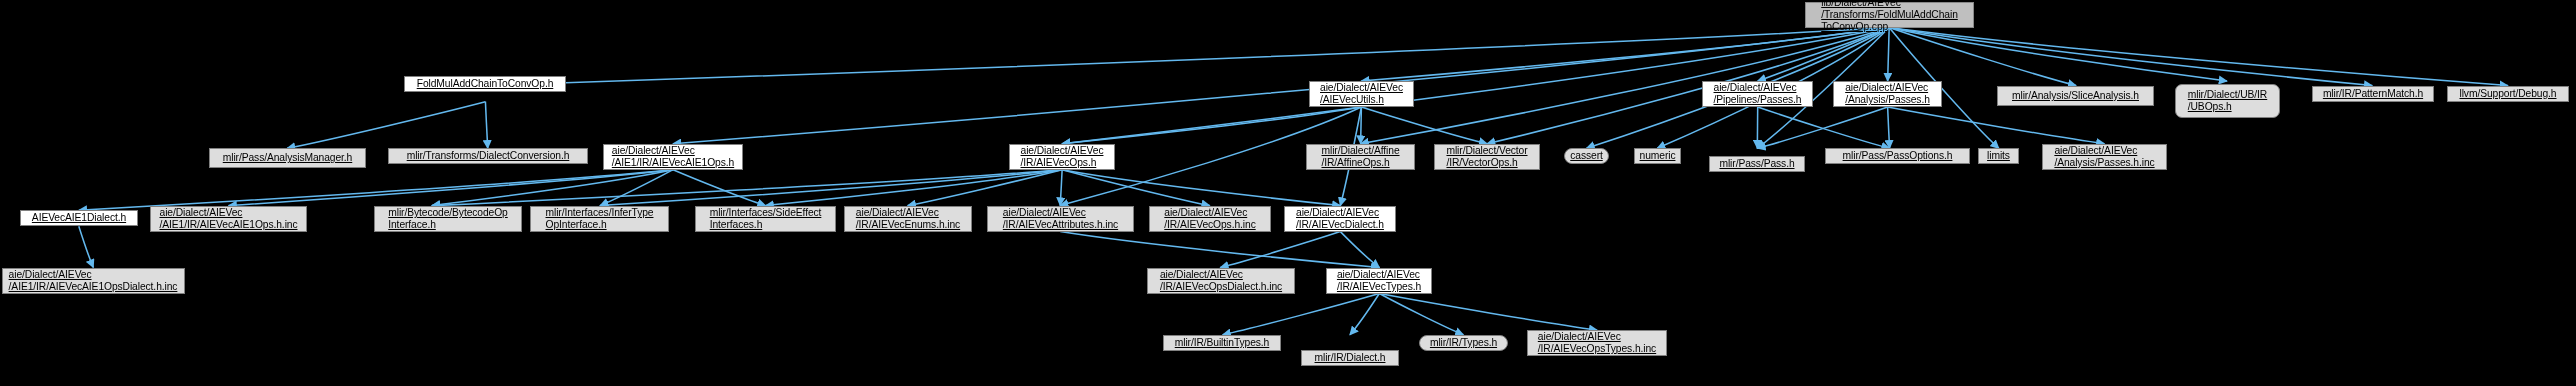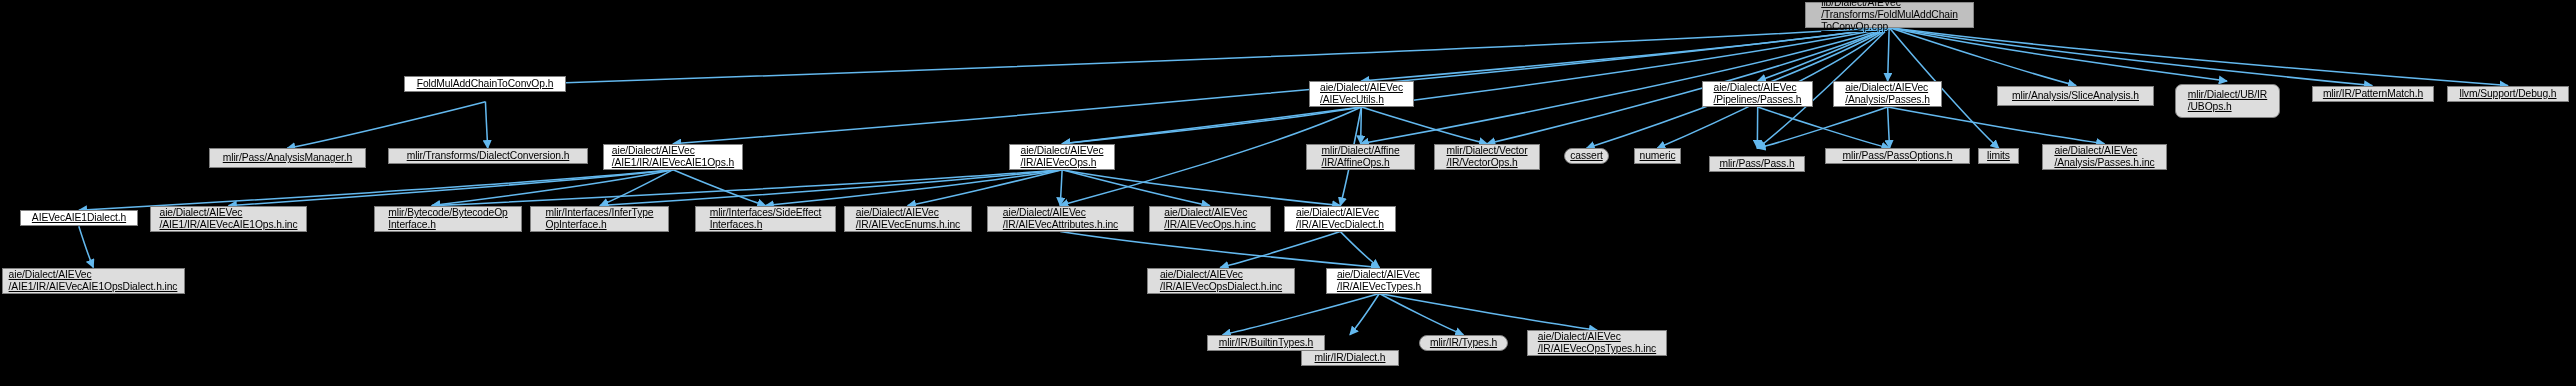--- a/index.html
+++ b/index.html
@@ -158,19 +158,19 @@
     <div class="node fill-gray" style="left: 1149px; top: 206px; width: 122px; height: 26px;">aie/Dialect/AIEVec
 /IR/AIEVecOps.h.inc</div>
     <div class="node fill-white" style="left: 1284px; top: 206px; width: 112px; height: 26px;">aie/Dialect/AIEVec
 /IR/AIEVecDialect.h</div>
     <div class="node fill-gray" style="left: 1.5px; top: 268px; width: 183px; height: 26px;">aie/Dialect/AIEVec
 /AIE1/IR/AIEVecAIE1OpsDialect.h.inc</div>
     <div class="node fill-gray" style="left: 1147px; top: 268px; width: 148px; height: 26px;">aie/Dialect/AIEVec
 /IR/AIEVecOpsDialect.h.inc</div>
     <div class="node fill-white" style="left: 1326px; top: 268px; width: 106px; height: 26px;">aie/Dialect/AIEVec
 /IR/AIEVecTypes.h</div>
-    <div class="node fill-gray" style="left: 1163px; top: 335px; width: 118px; height: 16px; margin-left: 44px;">mlir/IR/BuiltinTypes.h</div>
+    <div class="node fill-gray" style="left: 1163px; top: 335px; width: 118px; height: 16px;">mlir/IR/BuiltinTypes.h</div>
     <div class="node fill-gray" style="left: 1301px; top: 350px; width: 98px; height: 16px;">mlir/IR/Dialect.h</div>
     <div class="node fill-gray" style="left: 1419px; top: 335px; width: 89px; height: 16px; border-radius: 8px;">mlir/IR/Types.h</div>
     <div class="node fill-gray" style="left: 1527px; top: 330px; width: 140px; height: 26px;">aie/Dialect/AIEVec
 /IR/AIEVecOpsTypes.h.inc</div>
   </div>
 
 
 </body></html>

